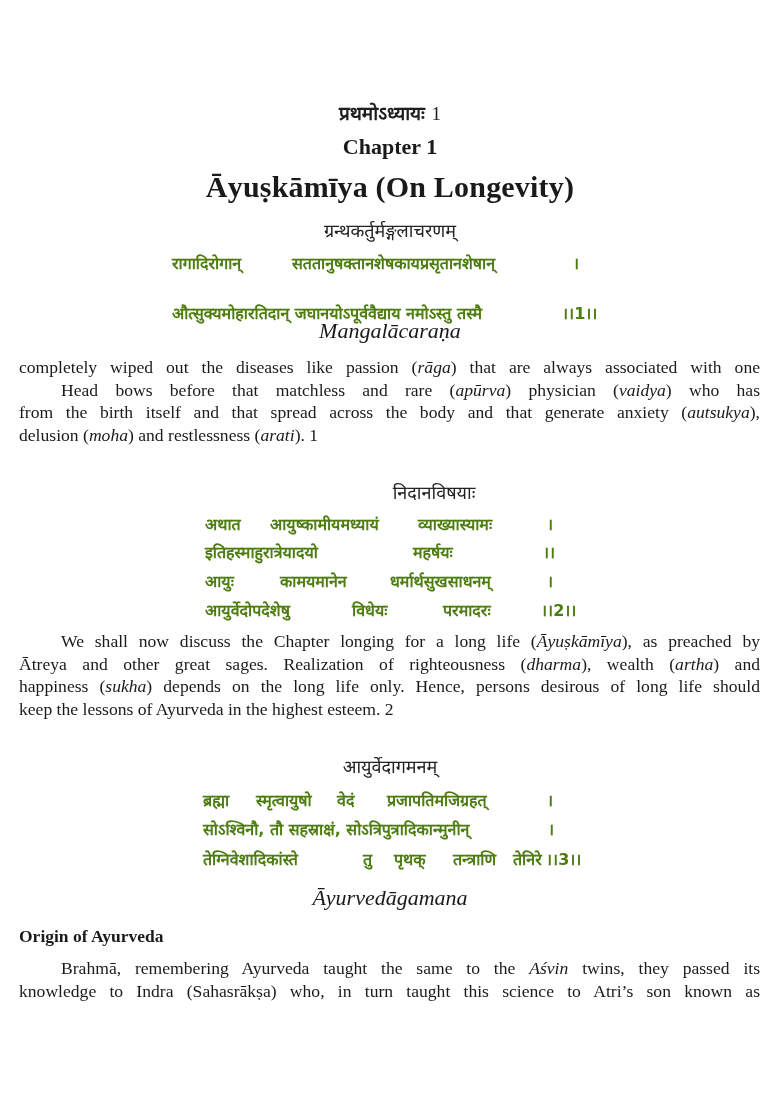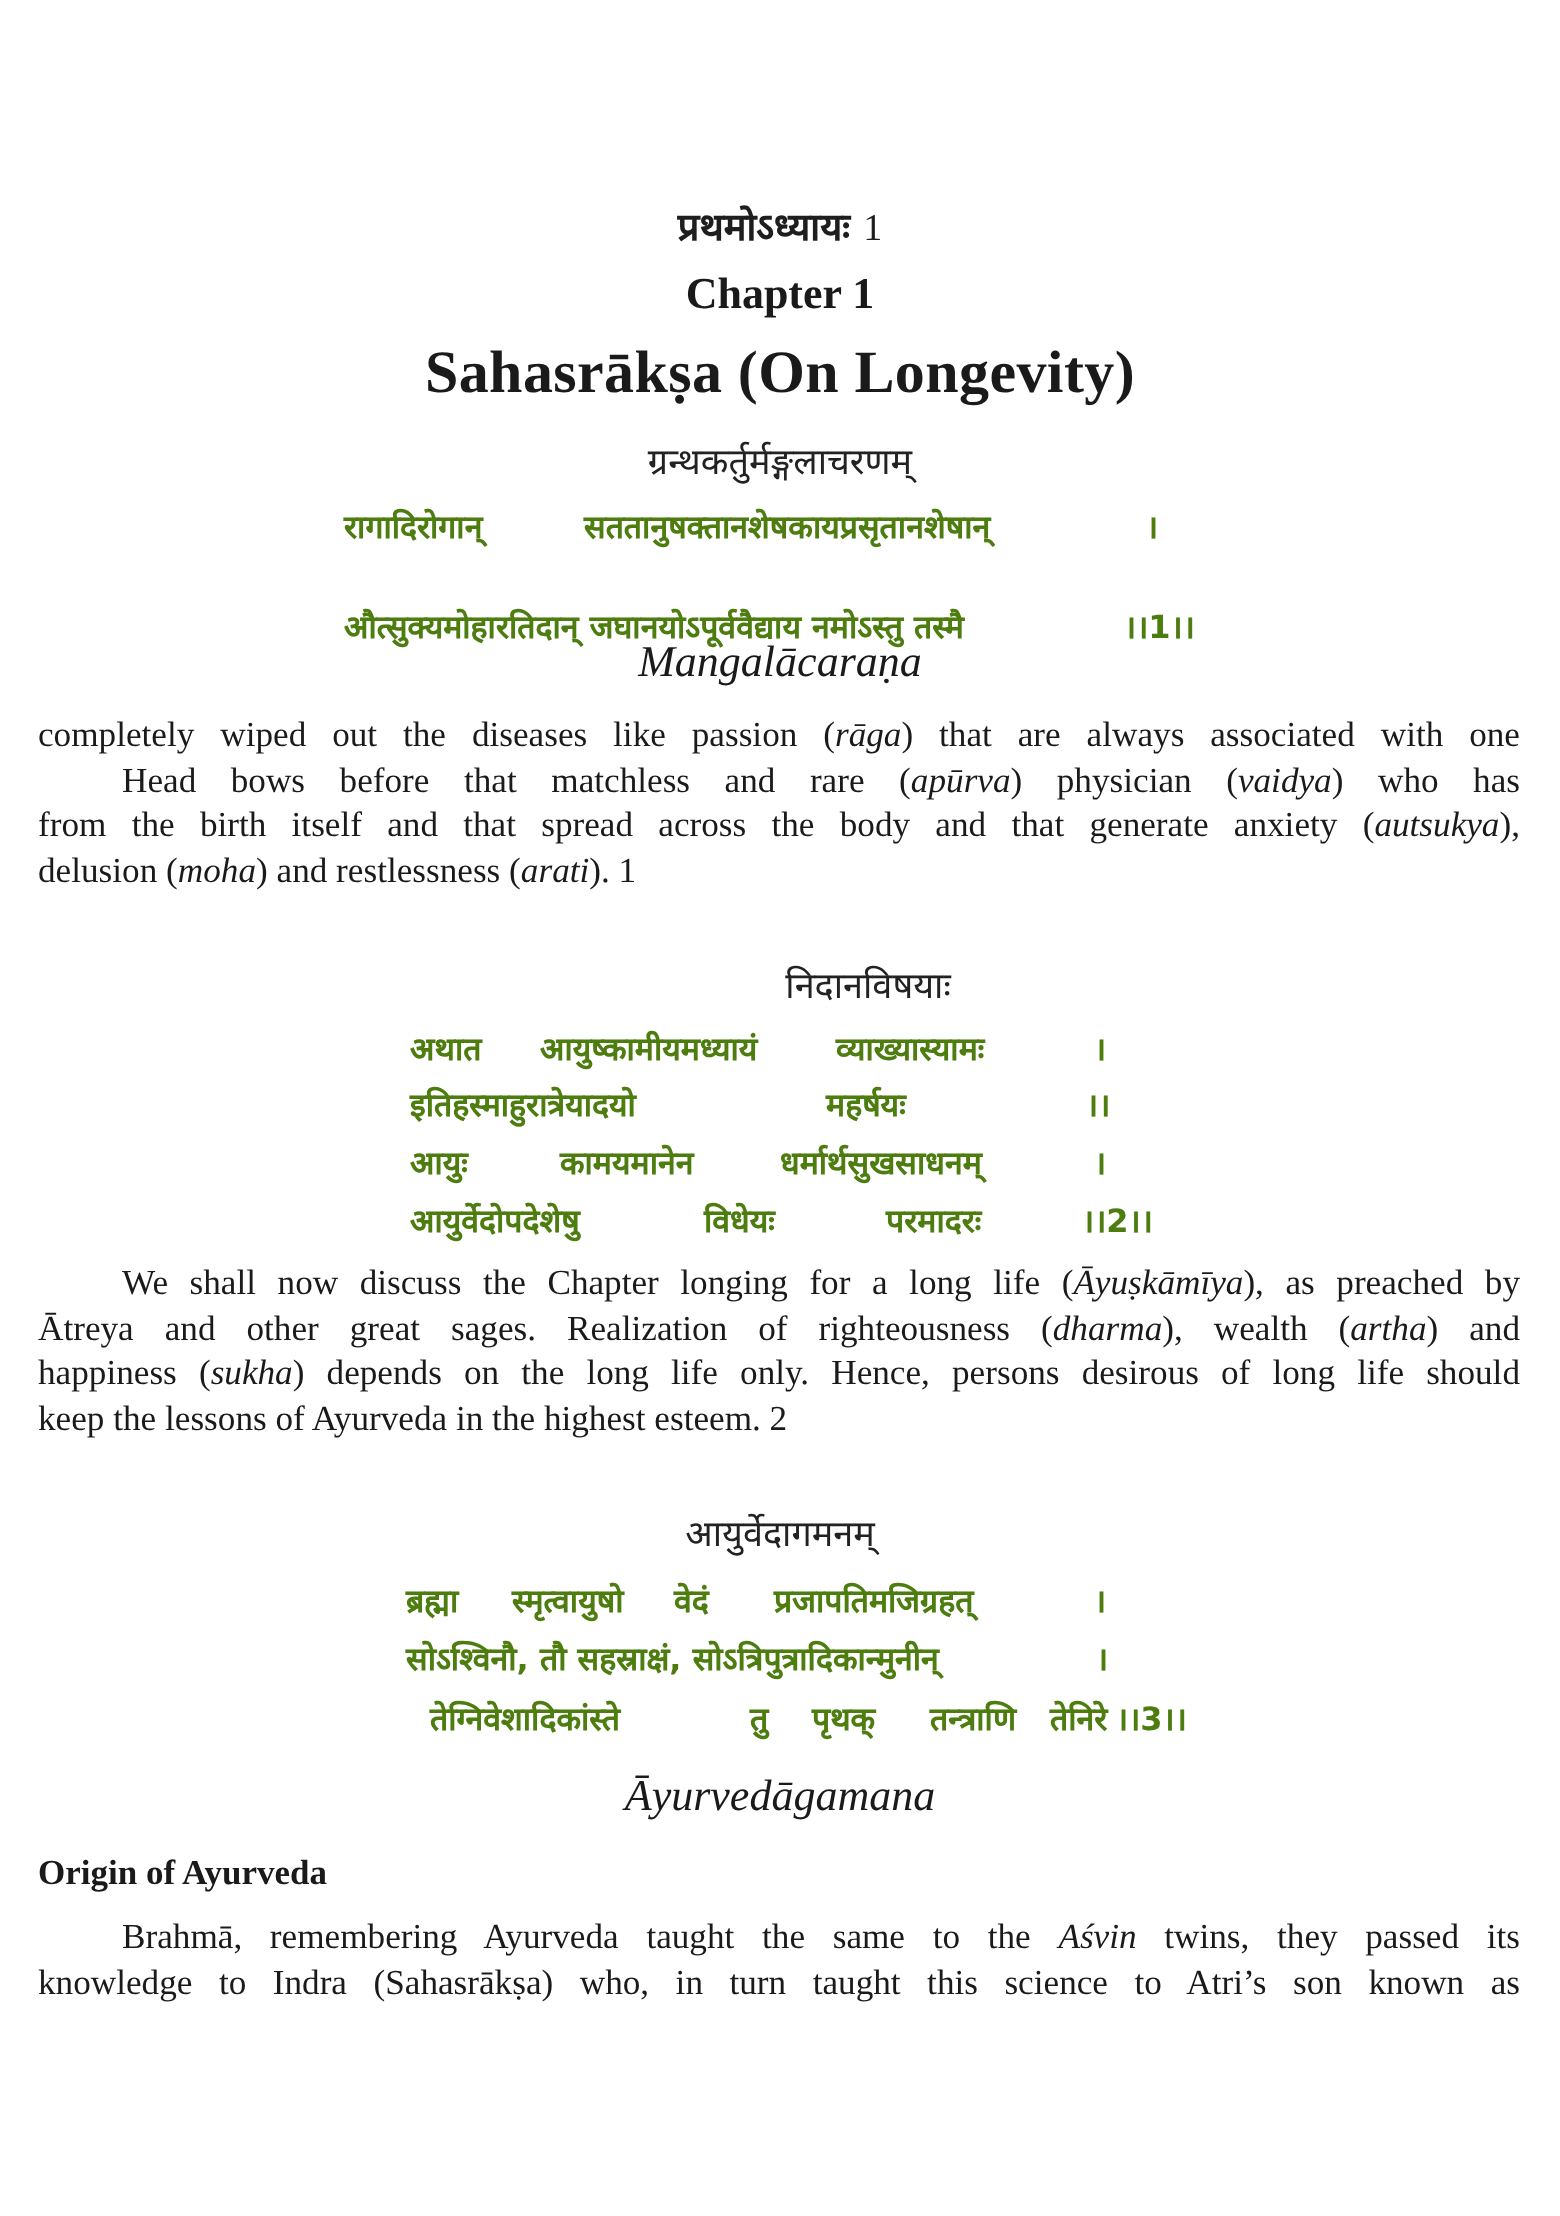--- a/index.html
+++ b/index.html
@@ -89,21 +89,21 @@
 </head>
 <body>
 
 <div class="page">
 
   <div class="abs center sk-heading-top" style="top:100px;">
     <span>प्रथमोऽध्यायः</span>
     <span class="num">1</span>
   </div>
   <div class="abs center chapter-label" style="top:134px;">Chapter 1</div>
-  <div class="abs center chapter-title" style="top:170px;">Sahasrākṣa (On Longevity)</div>
+  <div class="abs center chapter-title" style="top:170px;">Āyuṣkāmīya (On Longevity)</div>
 
   <div class="abs center sk-section" style="top:218px;">ग्रन्थकर्तुर्मङ्गलाचरणम्</div>
 
   <div class="abs sk-verse" style="top:252px; left:0; width:780px; height:22px;">
     <span style="left:172px;">रागादिरोगान्</span>
     <span style="left:292px;">सततानुषक्तानशेषकायप्रसृतानशेषान्</span>
     <span style="left:573px;">।</span>
   </div>
   <div class="abs sk-verse" style="top:282px; left:0; width:780px; height:22px;margin-top:20px;">
     <span style="left:172px;">औत्सुक्यमोहारतिदान् जघानयोऽपूर्ववैद्याय नमोऽस्तु तस्मै</span>
@@ -158,21 +158,21 @@
     <span style="left:203px;">ब्रह्मा</span>
     <span style="left:256px;">स्मृत्वायुषो</span>
     <span style="left:337px;">वेदं</span>
     <span style="left:387px;">प्रजापतिमजिग्रहत्</span>
     <span style="left:547px;">।</span>
   </div>
   <div class="abs sk-verse" style="top:818px; left:0; width:664px; height:22px;">
     <span style="left:203px;">सोऽश्विनौ, तौ सहस्राक्षं, सोऽत्रिपुत्रादिकान्मुनीन्</span>
     <span style="left:548px;">।</span>
   </div>
-  <div class="abs sk-verse" style="top:848px; left:12px; width:652px; height:22px;">
+  <div class="abs sk-verse" style="top:848px; left:0; width:652px; height:22px;">
     <span style="left:203px;">तेग्निवेशादिकांस्ते</span>
     <span style="left:363px;">तु</span>
     <span style="left:394px;">पृथक्</span>
     <span style="left:453px;">तन्त्राणि</span>
     <span style="left:513px;">तेनिरे</span>
     <span style="left:546px;">।।3।।</span>
   </div>
 
   <div class="abs center translit-title" style="top:885px;">Āyurvedāgamana</div>
 

